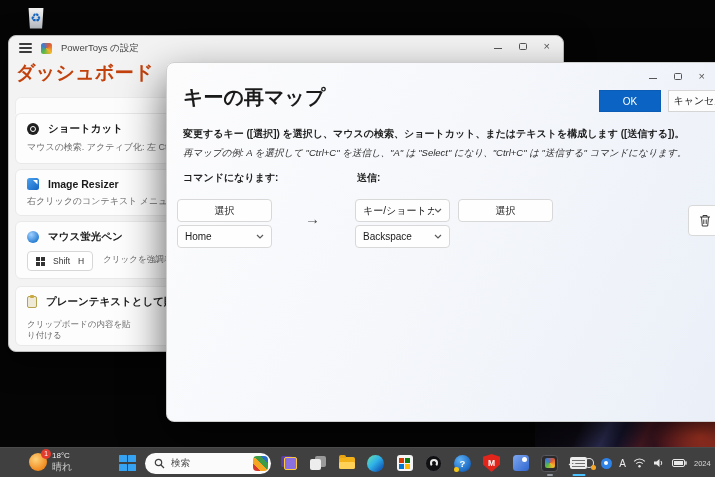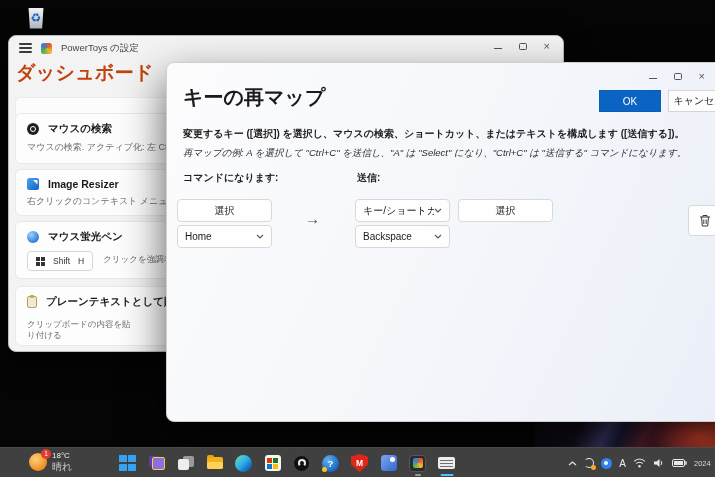--- a/index.html
+++ b/index.html
@@ -142,21 +142,21 @@
     <div class="wc-min"></div>
     <div class="wc-max"></div>
     <div class="wc-close">×</div>
   </div>
   <h1 class="heading">ダッシュボード</h1>
   <div class="strip"></div>
 
   <article class="card" style="top:77px;height:51px">
     <div class="card-row">
       <div class="ic-findmouse"></div>
-      <span class="card-title">マウスの検索</span>
+      <span class="card-title">ショートカット</span>
     </div>
     <p class="card-desc">マウスの検索. アクティブ化: 左 Ctrl キーを 2 回押します</p>
   </article>
 
   <article class="card" style="top:133px;height:47px">
     <div class="card-row">
       <div class="ic-resizer"></div>
       <span class="card-title">Image Resizer</span>
     </div>
     <p class="card-desc">右クリックのコンテキスト メニューから画像のサイズを変更する</p>
@@ -260,20 +260,28 @@
 
   <div class="tb-center">
     <div class="tb-item">
         <div class="win-logo">
           <i></i>
           <i></i>
           <i></i>
           <i></i>
         </div>
       </div>
+    <div class="search-pill">
+      <svg width="11" height="11" viewBox="0 0 11 11">
+          <circle cx="4.5" cy="4.5" r="3.2" stroke="#3f3f3f" stroke-width="1.2" fill="none"></circle>
+          <line x1="7" y1="7" x2="10" y2="10" stroke="#3f3f3f" stroke-width="1.2"></line>
+        </svg>
+      <span>検索</span>
+      <div class="gift"></div>
+    </div>
     <div class="tb-item">
         <div class="app-purple"></div>
       </div>
     <div class="tb-item">
         <div class="taskview"></div>
       </div>
     <div class="tb-item">
         <div class="folder"></div>
       </div>
     <div class="tb-item">

